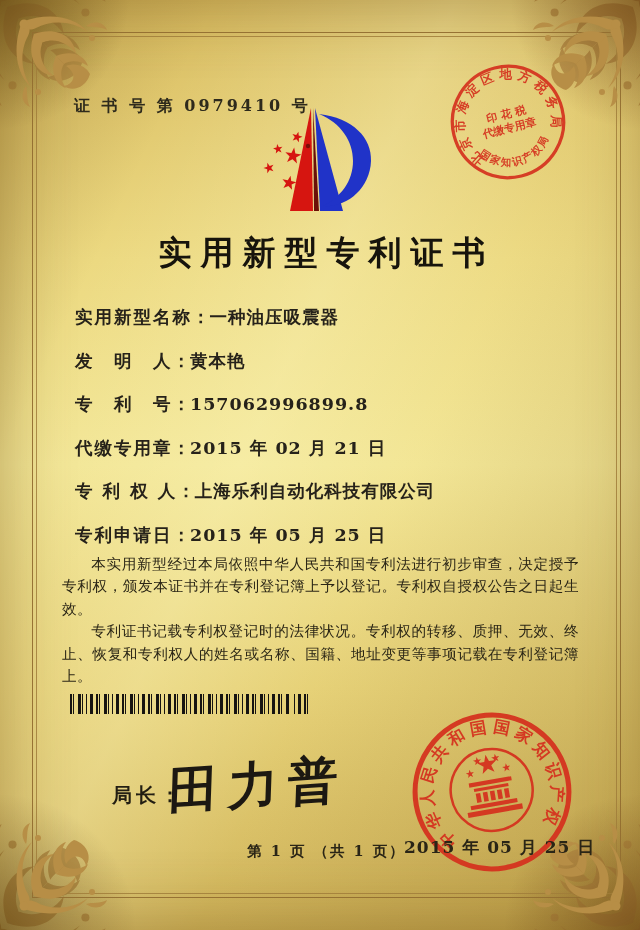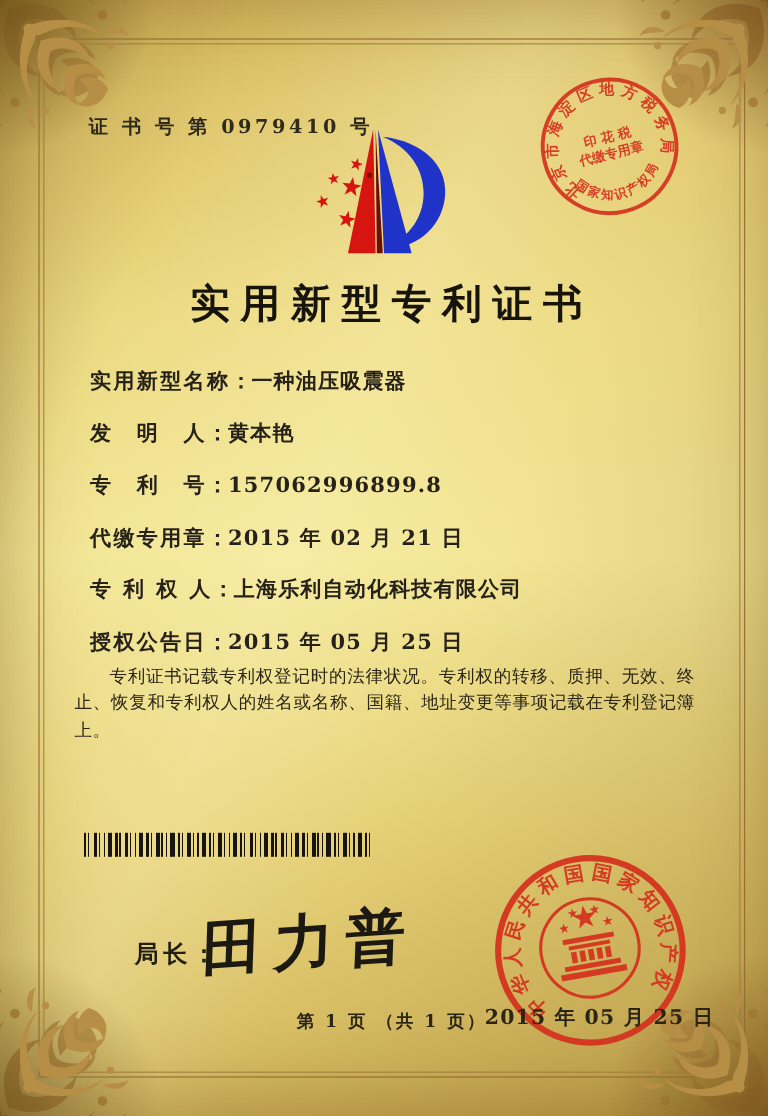--- a/index.html
+++ b/index.html
@@ -159,25 +159,26 @@
       <div class="field-row">
         <span class="f-label">专　利　号</span><span>：</span><span class="f-value">157062996899.8</span>
       </div>
       <div class="field-row">
         <span class="f-label">代缴专用章</span><span>：</span><span class="f-value">2015 年 02 月 21 日</span>
       </div>
       <div class="field-row">
         <span class="f-label">专 利 权 人</span><span>：</span><span class="f-value">上海乐利自动化科技有限公司</span>
       </div>
       <div class="field-row">
-        <span class="f-label">授权公告日</span><span>：</span><span class="f-value">2015 年 05 月 25 日</span>
+        <span class="f-label">专利申请日</span><span>：</span><span class="f-value">2015 年 05 月 25 日</span>
       </div>
     </div>
 
     <div class="paras">
+      <p>本实用新型经过本局依照中华人民共和国专利法进行初步审查，决定授予专利权，颁发本证书并在专利登记簿上予以登记。专利权自授权公告之日起生效。</p>
       <p>专利证书记载专利权登记时的法律状况。专利权的转移、质押、无效、终止、恢复和专利权人的姓名或名称、国籍、地址变更等事项记载在专利登记簿上。</p>
     </div>
 
     <div class="barcode"></div>
 
     <div class="sig-label">局长：</div>
     <div class="sig-name">田力普</div>
 
     <svg class="main-seal" width="164" height="164" viewBox="0 0 160 160">
       <defs>

